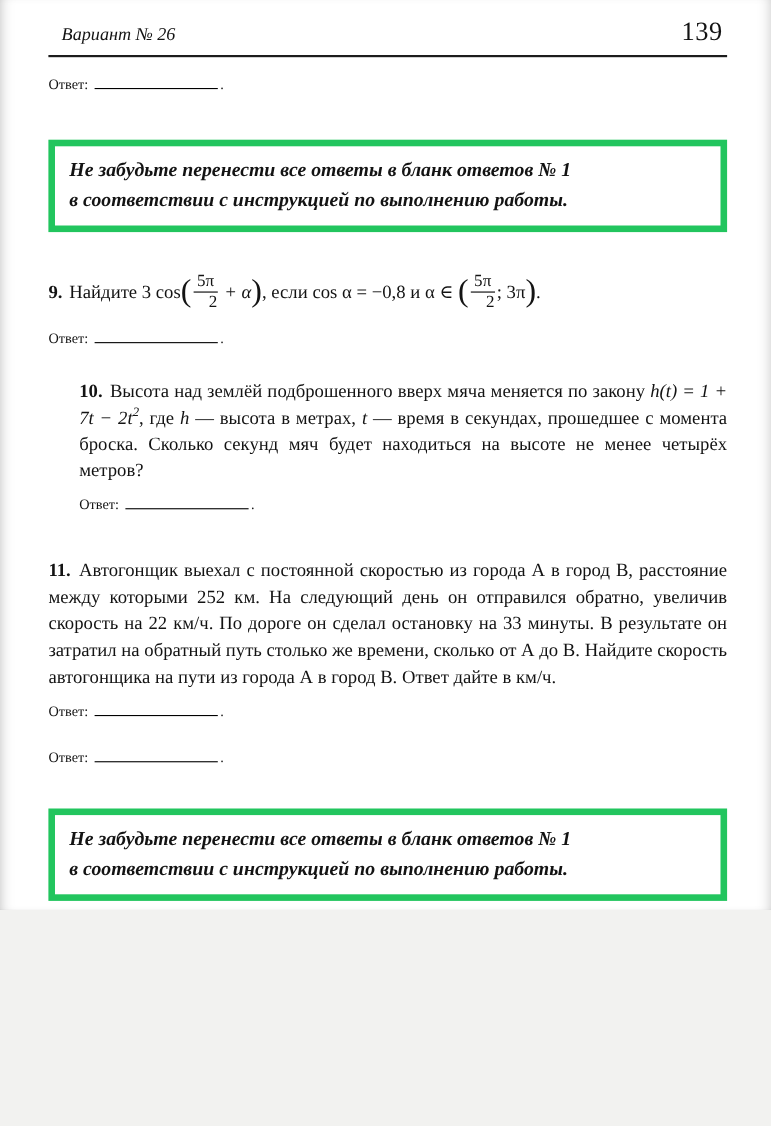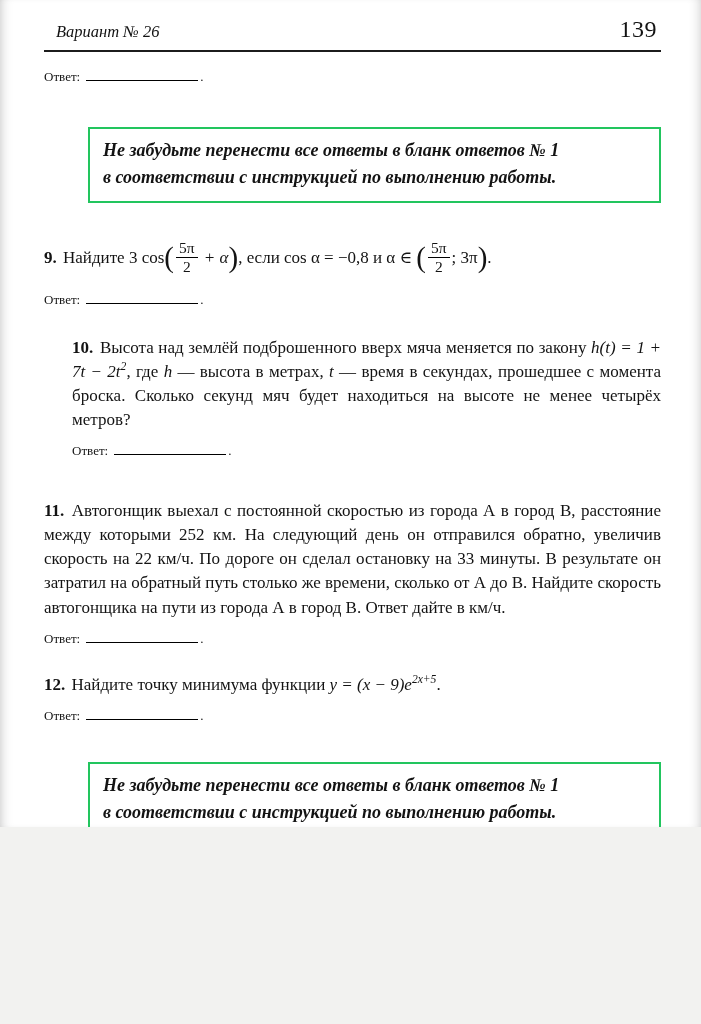--- a/index.html
+++ b/index.html
@@ -24,38 +24,38 @@
   .ptext { font-size:17px; line-height:1.42; text-align:justify; }
   .pnum  { font-weight:bold; padding-right:2px; }
 
   .answer-line { font-size:13px; margin-top:11px; }
   .blank {
     display:inline-block; width:112px; height:.85em;
     border-bottom:1.4px solid #000; margin-left:6px; margin-right:2px;
   }
 
   .notice-box {
-    border:2px solid #22c55e; margin-top:42px; padding:8px 13px 10px;
-    font-weight:bold; font-style:italic; font-size:18px; line-height:1.5;margin-left:44px;
+    border:6px solid #22c55e; margin-top:42px; padding:8px 13px 10px;
+    font-weight:bold; font-style:italic; font-size:18px; line-height:1.5;
   }
   .notice-line { display:block; }
 
   .part2 { margin-top:42px; text-align:center; font-weight:bold; font-size:18px; }
 
   .m8  { margin-top:17px; }
   .m9  { margin-top:38px; }
   .m10 { margin-top:28px;margin-left:28px; }
   .m11 { margin-top:40px; }
   .m12 { margin-top:26px; }
   .mbox2 { margin-top:38px; }
   .ans9 { margin-top:15px; }
 
   .mathline { line-height:1.25; }
   .frac {
-    display:inline-block; text-align:center; vertical-align:middle;
+    display:inline-block; text-align:right; vertical-align:middle;
     line-height:1.05; font-size:15.5px; margin:0 2px; transform:translateY(-1px);
   }
   .frac .num { display:block; border-bottom:1.2px solid #000; padding:0 3px 1px; }
   .frac .den { display:block; padding-top:1px; }
   .bigp {
     display:inline-block; font-size:29px; line-height:0;
     vertical-align:middle; position:relative; top:-2px;
   }
   sup { font-size:.68em; line-height:0; }
   .mi { font-style:italic; }
@@ -89,21 +89,20 @@
     <p class="ptext"><b class="pnum">10.</b> <span>Высота над землёй подброшенного вверх мяча меняется по закону </span><span class="mi">h(t) = 1 + 7t − 2t</span><sup class="mi">2</sup><span>, где </span><span class="mi">h</span><span> — высота в метрах, </span><span class="mi">t</span><span> — время в секундах, прошедшее с момента броска. Сколько секунд мяч будет находиться на высоте не менее четырёх метров?</span></p>
     <p class="answer-line"><span>Ответ:</span><span class="blank"></span><span>.</span></p>
   </section>
 
   <section class="m11">
     <p class="ptext"><b class="pnum">11.</b> <span>Автогонщик выехал с постоянной скоростью из города А в город В, расстояние между которыми 252 км. На следующий день он отправился обратно, увеличив скорость на 22 км/ч. По дороге он сделал остановку на 33 минуты. В результате он затратил на обратный путь столько же времени, сколько от А до В. Найдите скорость автогонщика на пути из города А в город В. Ответ дайте в км/ч.</span></p>
     <p class="answer-line"><span>Ответ:</span><span class="blank"></span><span>.</span></p>
   </section>
 
   <section class="m12">
-    <p class="ptext"><b class="pnum">12.</b> <span>Найдите точку минимума функции </span><span class="mi">y = (x − 9)e</span><sup class="mi">2x+5</sup><span>.</span></p>
     <p class="answer-line"><span>Ответ:</span><span class="blank"></span><span>.</span></p>
   </section>
 
   <div class="notice-box mbox2">
     <span class="notice-line">Не забудьте перенести все ответы в бланк ответов № 1</span>
     <span class="notice-line">в соответствии с инструкцией по выполнению работы.</span>
   </div>
 
 </div>
 

